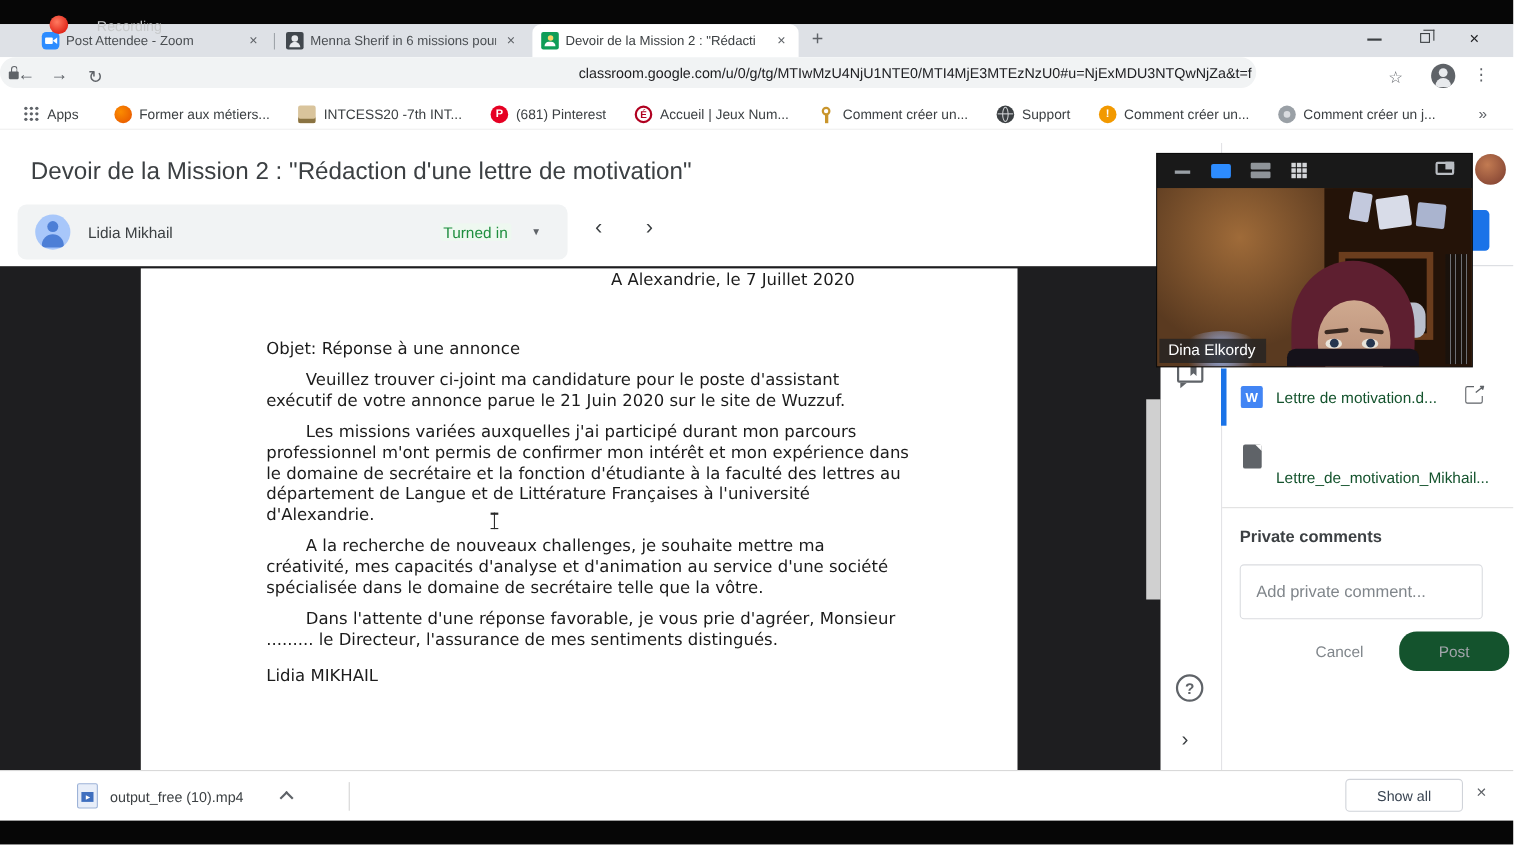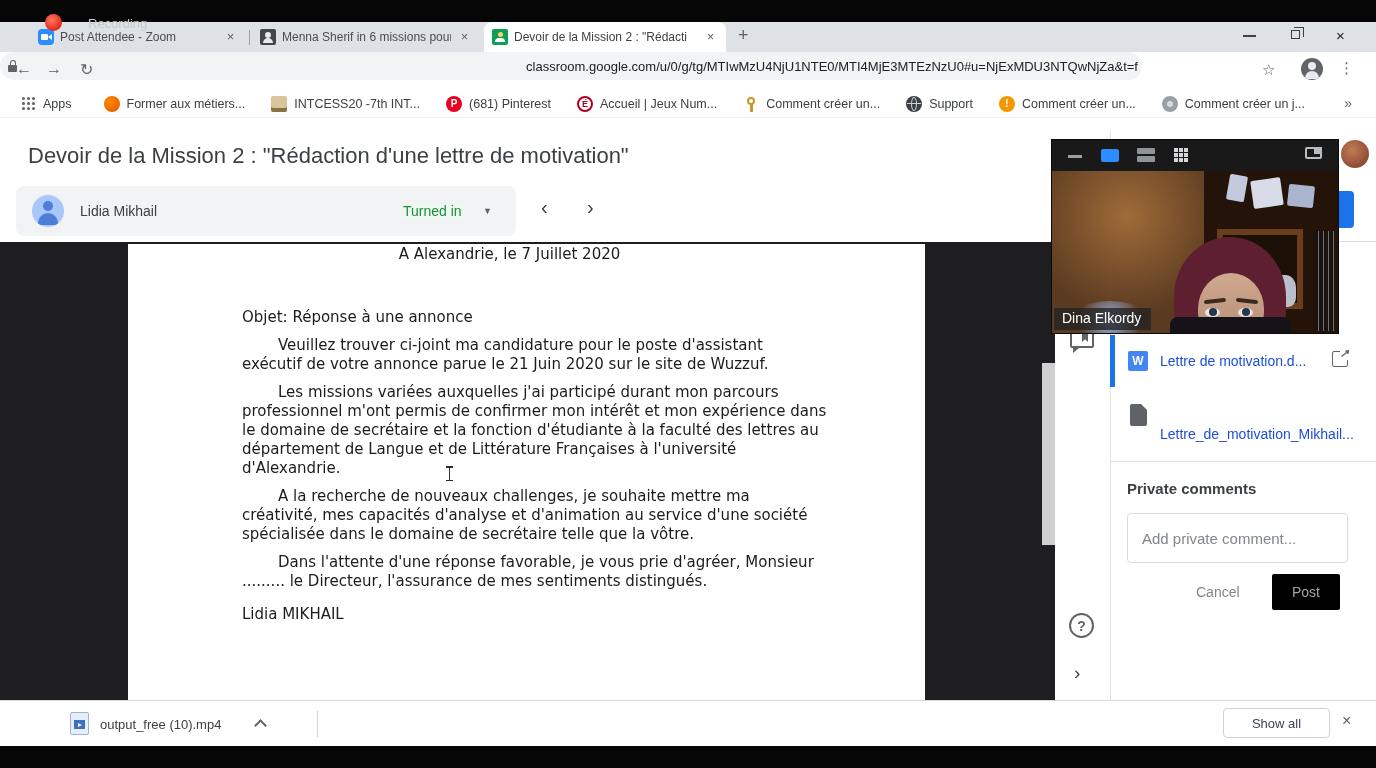--- a/index.html
+++ b/index.html
@@ -90,21 +90,21 @@
   .stu-name { left:64px; top:17px; font-size:14px; color:#3c4043; }
   .stu-status { left:384px; top:17px; font-size:14px; color:#1e8e3e; background:#eef8f0; padding:0 3px; border-radius:3px; }
   .stu-caret { left:467px; top:20px; font-size:9px; color:#5f6368; }
   .nav-arrow { position:absolute; font-size:20px; color:#3c4043; z-index:5; }
 
   
   .viewer { left:0; top:242px; width:1055px; height:458px; background:#1e1e20; overflow:hidden; z-index:6; }
   .doc-page { position:absolute; left:128px; top:2px; width:797px; height:456px; background:#fff; overflow:hidden; }
   .doc-content { position:absolute; left:114px; top:0; width:585px; font-family:"DejaVu Sans", sans-serif;
                  font-size:15px; line-height:19px; color:#1c1c1c; }
-  .doc-date { text-align:center; padding-right:50px; margin-top:1px; }
+  .doc-date { text-align:right; padding-right:50px; margin-top:1px; }
   .doc-subject { margin-top:44px; }
   .doc-content p { text-indent:36px; margin-top:9px; }
   .doc-sig { margin-top:14px; }
   .ibeam { position:absolute; left:317px; top:222px; width:9px; height:15px; }
   .ibeam i { position:absolute; left:3.5px; top:0; width:1.5px; height:15px; background:#2b2b2b; }
   .ibeam b, .ibeam s { position:absolute; left:1px; width:7px; height:1.5px; background:#2b2b2b; }
   .ibeam b { top:0; } .ibeam s { bottom:0; }
   .vscroll { left:1042px; top:363px; width:13px; height:182px; background:#d0d0d0; z-index:7; }
 
   
@@ -117,31 +117,31 @@
   .bank-ico i { position:absolute; right:4px; top:2px; width:6px; height:9px; background:#5f6368;
                 clip-path:polygon(0 0,100% 0,100% 100%,50% 70%,0 100%); }
   .bank-ico b { position:absolute; left:1px; bottom:-7px; width:0; height:0;
                 border-top:5px solid #5f6368; border-right:6px solid transparent; }
   .file-row { position:absolute; left:1110px; width:266px; height:52px; z-index:5; }
   .sel-bar { position:absolute; left:0; top:0; width:5px; height:52px; background:#1a73e8; }
   .wicon { position:absolute; left:18px; top:16px; width:20px; height:20px; background:#4285f4; border-radius:2px;
            color:#fff; font-weight:bold; font-size:12px; text-align:center; line-height:20px; }
   .gdoc { position:absolute; left:20px; top:14px; width:17px; height:22px; background:#5f6368; border-radius:2px; }
   .gdoc i { position:absolute; right:0; top:0; width:0; height:0; border-top:6px solid #fff; border-left:6px solid transparent; }
-  .file-label { position:absolute; left:50px; top:18px; font-size:14px; color:#1d4ed8; white-space:nowrap; overflow:hidden; width:208px; }
+  .file-label { position:absolute; left:50px; top:18px; font-size:14px; color:#14532d; white-space:nowrap; overflow:hidden; width:208px; }
   .file-label2 { width:216px;margin-top:18px; }
   .opennew { position:absolute; left:222px; top:16px; width:16px; height:16px; border:1.6px solid #5f6368; border-radius:2px; }
   .opennew i { position:absolute; right:-2px; top:-5px; font-size:11px; color:#5f6368; font-weight:bold; background:#fff; }
   .files-div { left:1111px; top:461px; width:265px; height:1px; background:#e0e0e0; z-index:5; }
   .pc-title { left:1127px; top:480px; font-size:15px; font-weight:bold; color:#3c4043; z-index:5;text-align:center; }
   .pc-input { left:1127px; top:513px; width:221px; height:50px; border:1px solid #dadce0; border-radius:4px;
               font-size:15px; color:#3c4043; padding:0 14px; background:#fff; z-index:5; font-family:"Liberation Sans",sans-serif; }
   .pc-input::placeholder { color:#80868b; }
   .pc-cancel { left:1196px; top:584px; font-size:14px; color:#80868b; z-index:5; background:none; border:none; }
-  .pc-post { left:1272px; top:574px; width:68px; height:36px; background:#000000; border:none; border-radius:2px;
+  .pc-post { left:1272px; top:574px; width:100px; height:36px; background:#14532d; border:none; border-radius:16px;
              font-size:14px; color:#a1a5aa; z-index:5; }
   .help-ico { left:1069px; top:613px; width:25px; height:25px; border:2px solid #5f6368; border-radius:50%;
               color:#5f6368; font-size:14px; font-weight:bold; text-align:center; line-height:22px; z-index:5; }
   .collapse { left:1074px; top:662px; font-size:19px; color:#3c4043; z-index:5; }
 
   
   .zoomwin { left:1052px; top:140px; width:286px; height:193px; background:#000; z-index:40; box-shadow:0 0 0 1px #0a0a0a; }
   .zhead { position:absolute; left:0; top:0; width:286px; height:31px; background:#191919; }
   .z-min { position:absolute; left:16px; top:15px; width:14px; height:3px; background:#9aa0a6; }
   .z-active { position:absolute; left:49px; top:9px; width:18px; height:13px; background:#2d8cff; border-radius:2px; }

